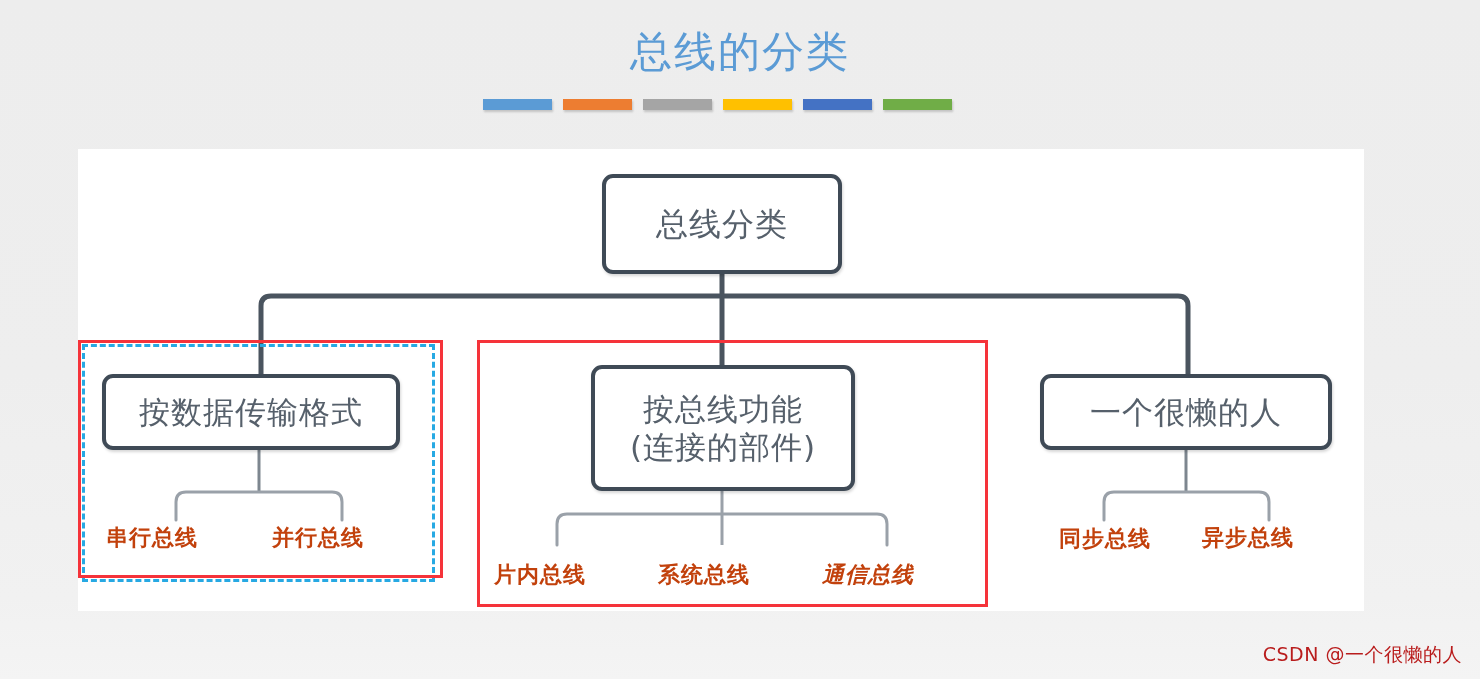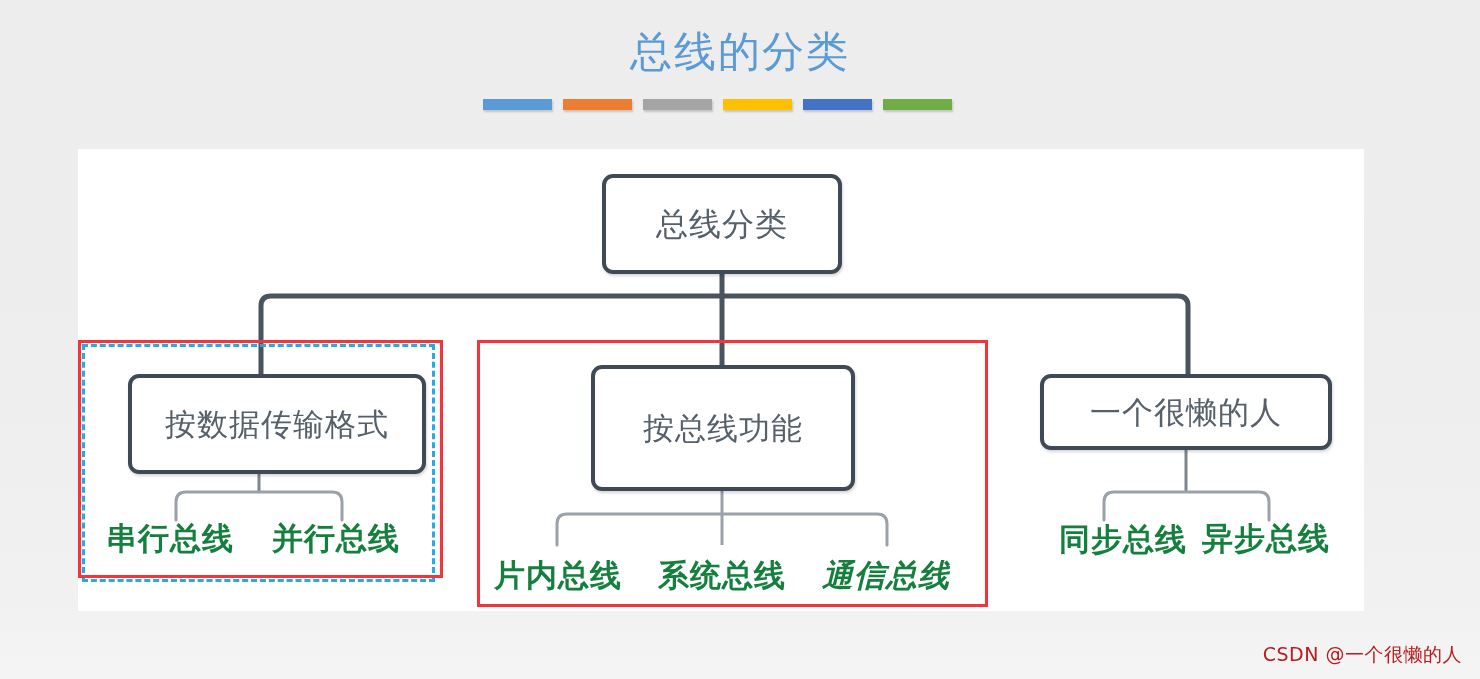--- a/index.html
+++ b/index.html
@@ -88,44 +88,44 @@
     box-shadow: 1px 2px 3px rgba(0,0,0,0.16);
   }
   .node-root {
     left: 602px;
     top: 174px;
     width: 240px;
     height: 100px;
     font-size: 32px;
   }
   .node-b1 {
-    left: 128px;
+    left: 102px;
     top: 374px;
     width: 298px;
-    height: 100px;
+    height: 76px;
   }
   .node-b2 {
     left: 591px;
     top: 365px;
     width: 264px;
     height: 126px;
   }
   .node-b3 {
     left: 1040px;
     top: 374px;
     width: 292px;
     height: 76px;
   }
   .node-b2 .node-line2 { display: block; }
 
   
   .leaf {
     position: absolute;
-    color: #15803d;
-    font-size: 31px;
+    color: #c2410c;
+    font-size: 22px;
     line-height: 38px;
     font-weight: 700;
     letter-spacing: 1px;
     white-space: nowrap;
   }
 
   
   .annot {
     position: absolute;
     box-sizing: border-box;
@@ -187,20 +187,21 @@
   <span>总线分类</span>
 </div>
 
 <div class="node node-b1">
   <span>按数据传输格式</span>
 </div>
 
 <div class="node node-b2">
   <div>
     <span>按总线功能</span>
+    <span class="node-line2">(连接的部件)</span>
   </div>
 </div>
 
 <div class="node node-b3">
   <span>一个很懒的人</span>
 </div>
 
 <div class="leaf" style="left:106px; top:519px;">串行总线</div>
 <div class="leaf" style="left:272px; top:519px;">并行总线</div>
 

